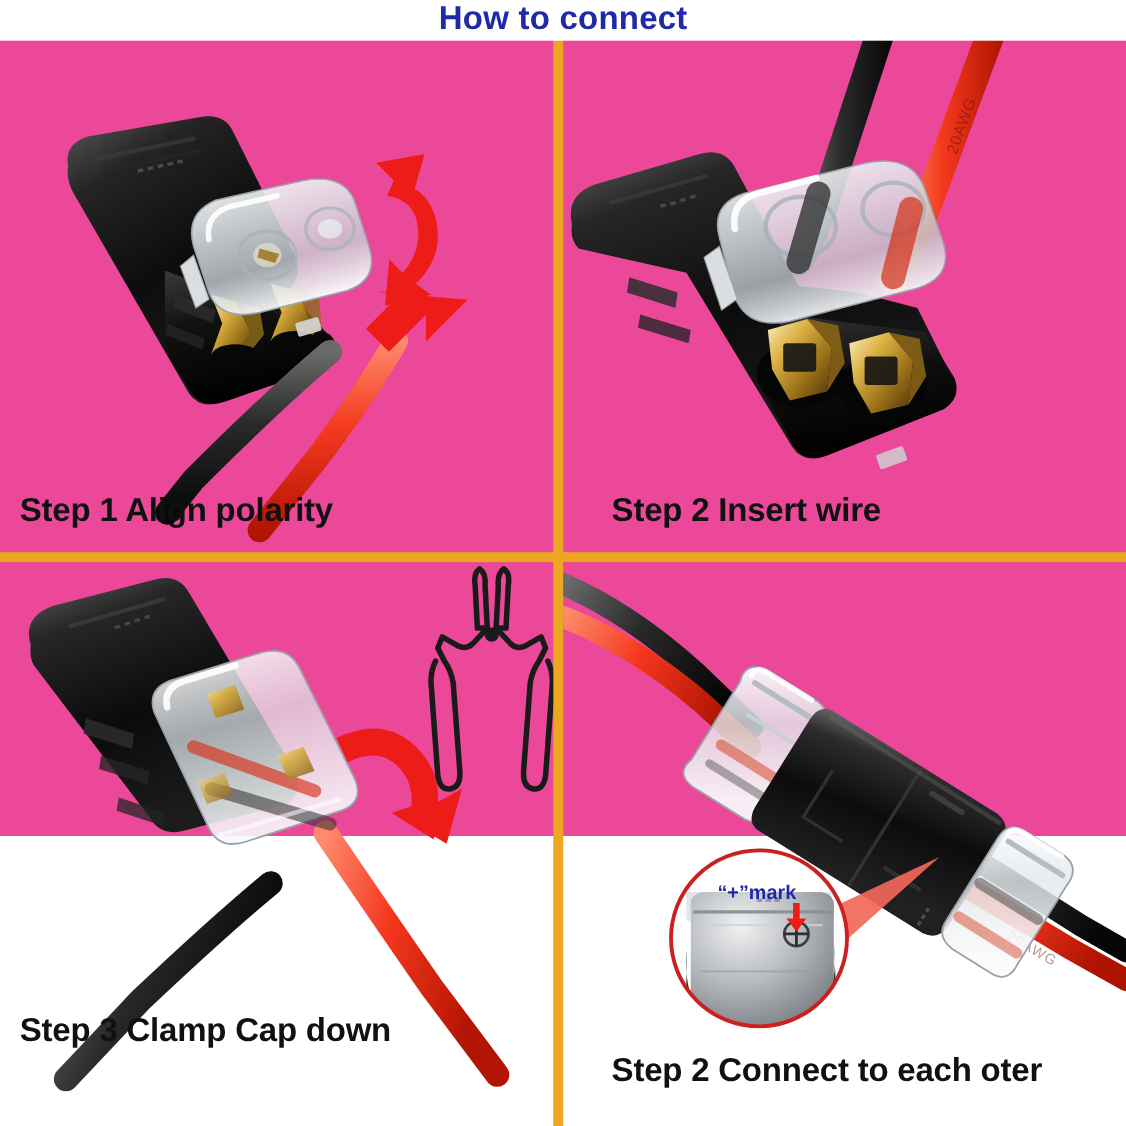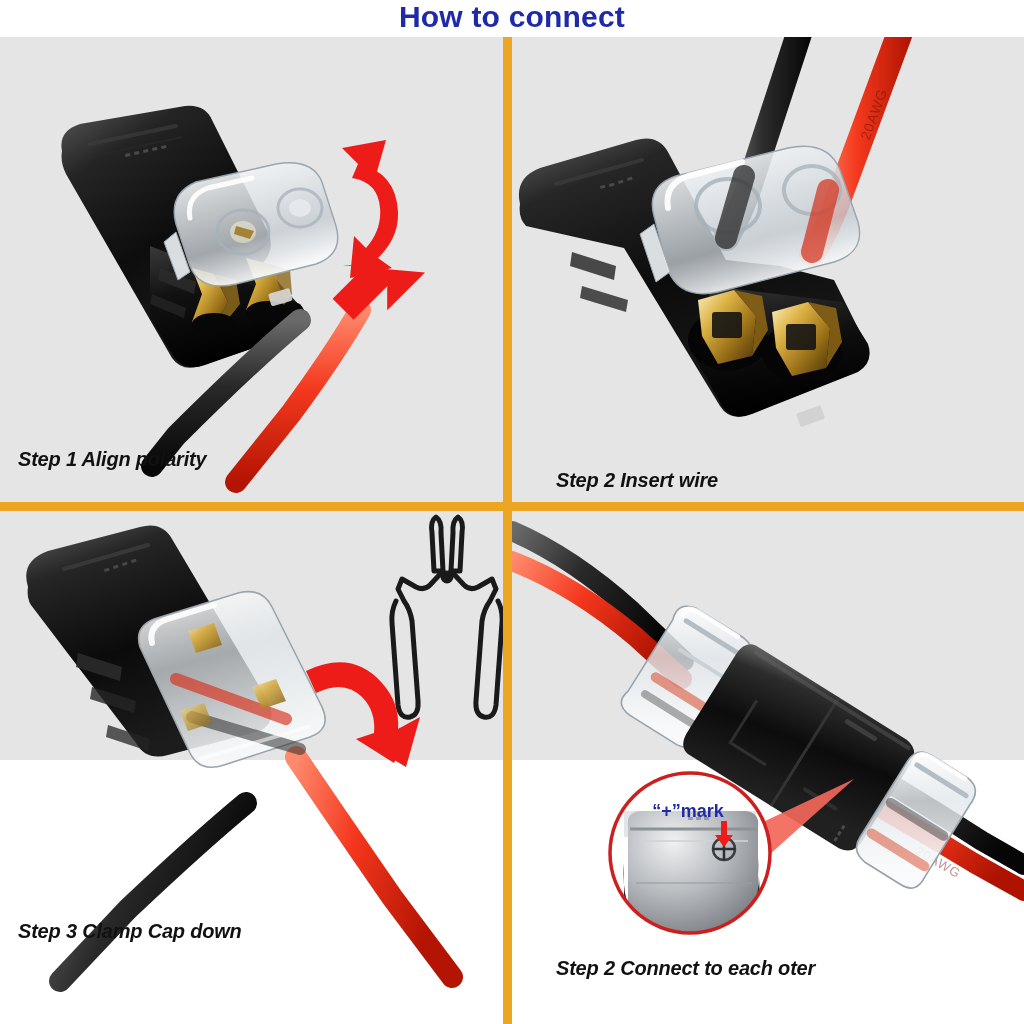--- a/index.html
+++ b/index.html
@@ -1,35 +1,35 @@
 <!DOCTYPE html>
 <html><head>
 <meta charset="utf-8">
 <style>
   html,body{margin:0;padding:0;background:#ffffff;}
   body{width:1024px;height:1024px;overflow:hidden;
        font-family:"Liberation Sans","DejaVu Sans",sans-serif;}
-  #stage{position:relative;width:1024px;height:760px;background:#e5e5e5;}
+  #stage{position:relative;width:1024px;height:760px;background:#ec4899;}
 
   
   .divider-v{position:absolute;left:503px;top:0;width:9px;height:1024px;background:#eda621;}
   .divider-h{position:absolute;left:0;top:502px;width:1024px;height:9px;background:#eda621;}
 
   
   .title{position:absolute;left:0;top:-2px;width:1024px;text-align:center;
          font-size:30px;font-weight:bold;color:#1f2aa8;letter-spacing:.2px;
          z-index:30;background:#fff;padding:2px 0 3px 0;}
   .title-wrap{position:absolute;left:352px;top:0px;width:320px;height:36px;
               background:#fff;z-index:25;}
 
   
-  .caption{position:absolute;font-size:20px;font-weight:bold;color:#111;
-           letter-spacing:-.2px;white-space:nowrap;font-style:italic;}
+  .caption{position:absolute;font-size:30px;font-weight:bold;color:#111;
+           letter-spacing:-.2px;white-space:nowrap;}
   #cap1{left:18px;top:448px;}
-  #cap2{left:556px;top:448px;margin-top:21px;}
+  #cap2{left:556px;top:448px;}
   #cap3{left:18px;top:920px;}
   #cap4{left:556px;top:957px;}
 
   
   .quad{position:absolute;overflow:hidden;}
   #q1{left:0;top:36px;width:503px;height:466px;}
   #q2{left:512px;top:0;width:512px;height:502px;}
   #q3{left:0;top:511px;width:503px;height:513px;}
   #q4{left:512px;top:511px;width:512px;height:513px;}
 

